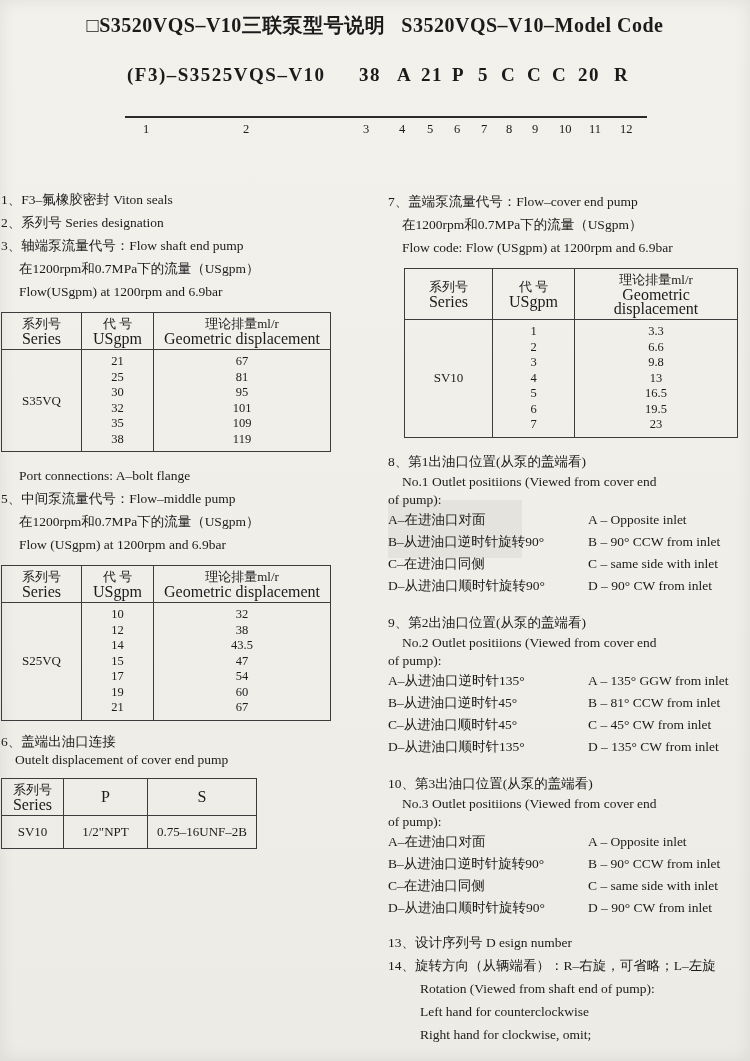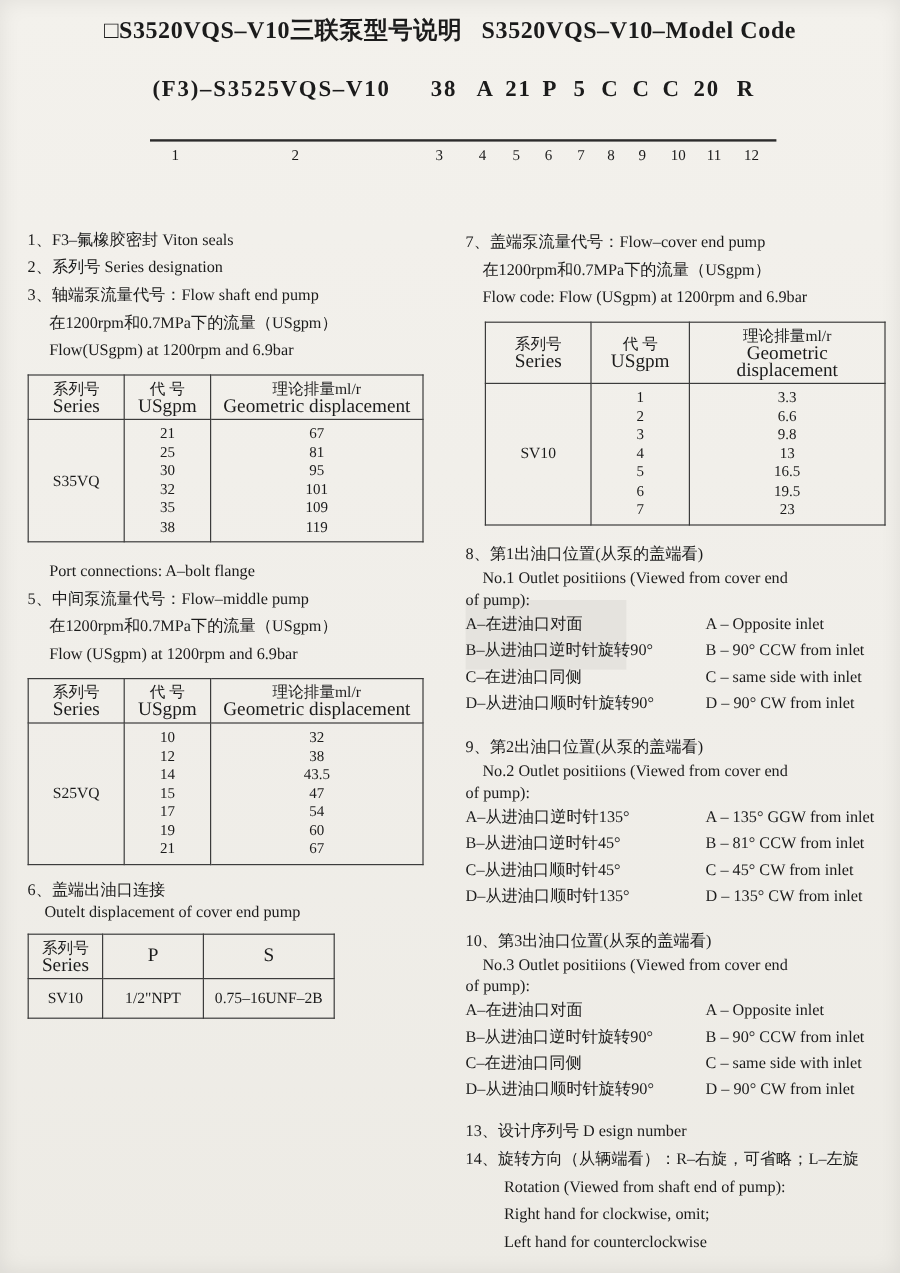--- a/index.html
+++ b/index.html
@@ -14,21 +14,21 @@
     font-size:20px;font-weight:700;letter-spacing:.5px;white-space:nowrap;}
   .title-en{margin-left:16px;}
   .model-code{position:absolute;top:64px;left:0;width:100%;height:30px;
     font-size:19px;font-weight:700;}
   .mc-part{position:absolute;top:0;letter-spacing:1.5px;white-space:nowrap;}
   .ruler{position:absolute;top:110px;left:0;width:100%;height:40px;}
   .ruler-line{position:absolute;left:125px;top:6px;width:522px;height:0;border-top:2px solid #2c2c2c;}
   .ruler-num{position:absolute;top:12px;font-size:12.5px;}
   .artifact{position:absolute;background:#e5e3de;}
   .columns{position:absolute;top:178px;left:0;width:750px;}
-  .col-left{position:absolute;left:23px;top:0;width:362px;}
+  .col-left{position:absolute;left:1px;top:0;width:362px;}
   .col-right{position:absolute;left:388px;top:0;width:356px;}
   .ln{font-size:13.5px;line-height:23px;white-space:nowrap;}
   .tight{line-height:18px;}
   .ind{padding-left:18px;}
   .ind-sm{padding-left:14px;}
   .ind2{padding-left:32px;}
   .mt-sm{margin-top:10px;}
   .mt-md{margin-top:14px;}
   table{border-collapse:collapse;}
   th,td{border:1px solid #3c3c3c;text-align:center;vertical-align:middle;padding:3px 4px;}
@@ -328,18 +328,18 @@
           <span class="opt-en">C – same side with inlet</span>
         </div>
       <div class="opt-row">
           <span class="opt-cn">D–从进油口顺时针旋转90°</span>
           <span class="opt-en">D – 90°  CW from inlet</span>
         </div>
 
       <div class="ln" style="margin-top:12px">13、设计序列号  D esign number</div>
       <div class="ln">14、旋转方向（从辆端看）：R–右旋，可省略；L–左旋</div>
       <div class="ln ind2">Rotation (Viewed from shaft end of pump):</div>
+      <div class="ln ind2">Left hand for counterclockwise</div>
       <div class="ln ind2">Right hand for clockwise, omit;</div>
-      <div class="ln ind2">Left hand for counterclockwise</div>
     </div>
 
   </div>
 </div>
 
 </body></html>

